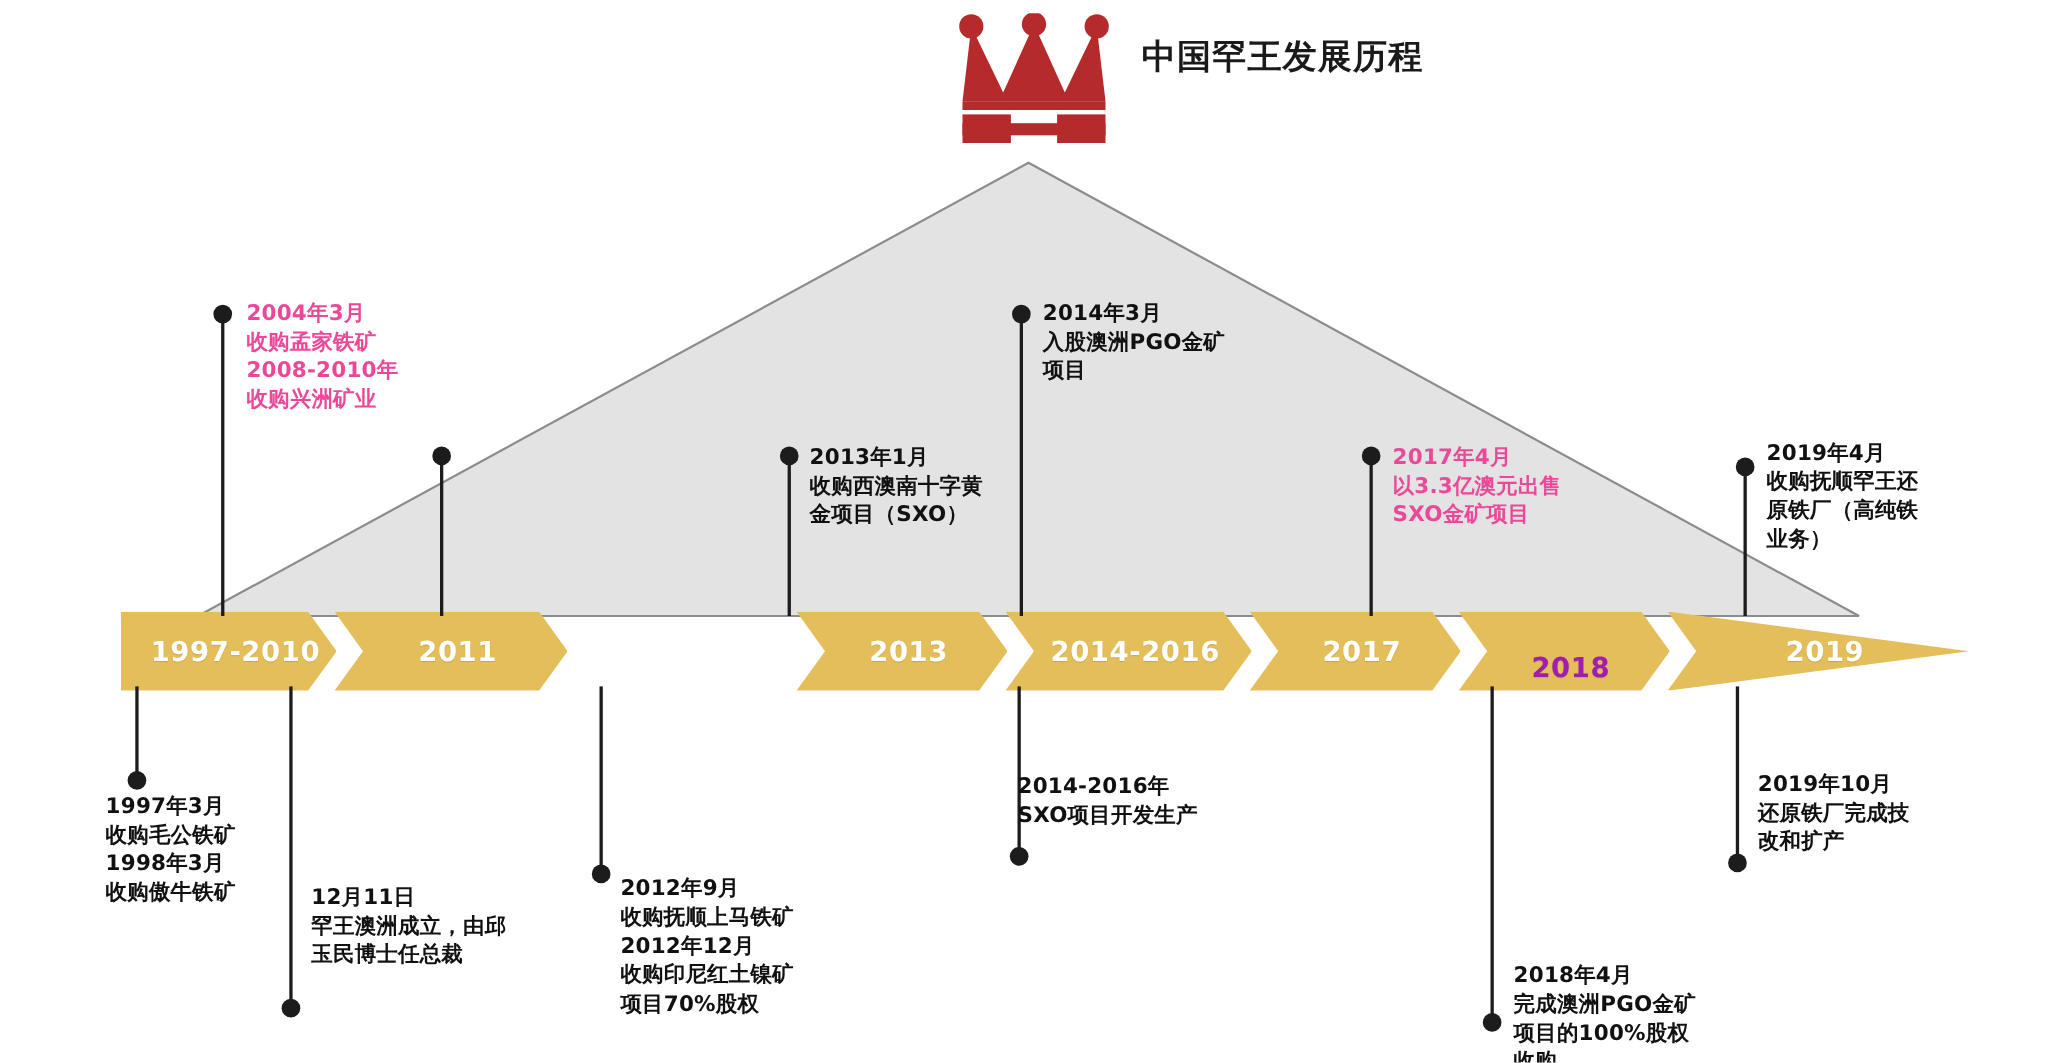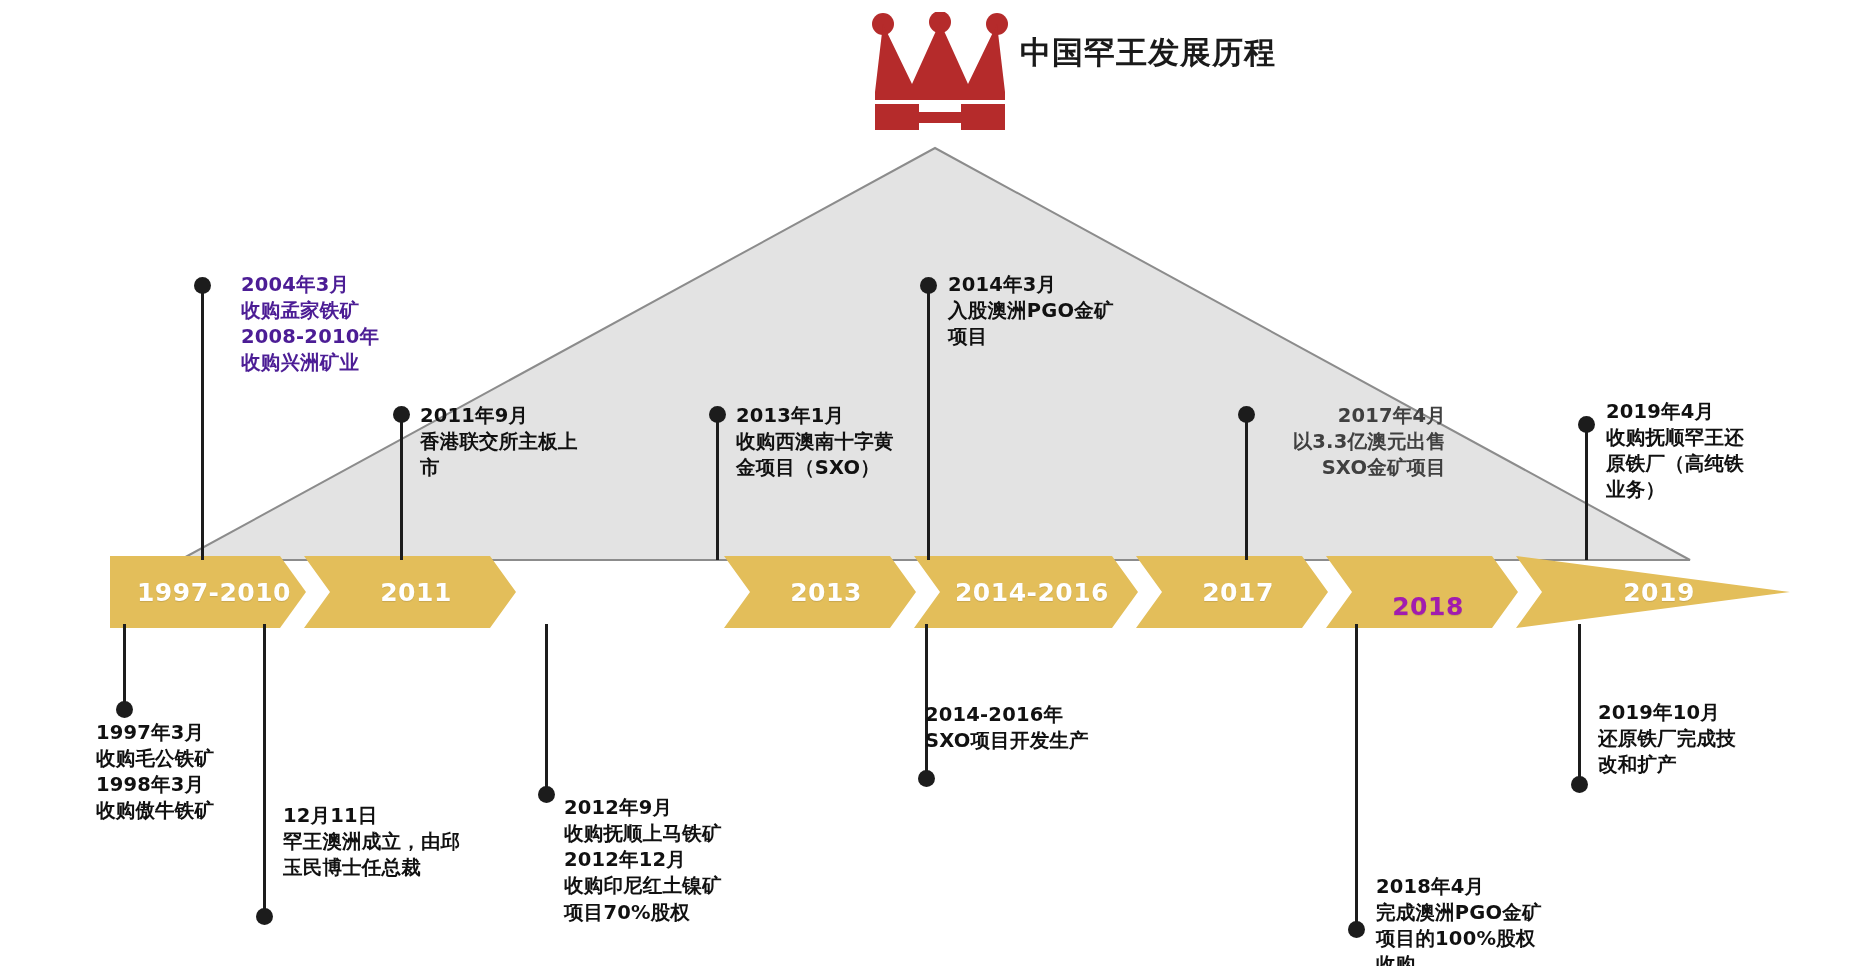--- a/index.html
+++ b/index.html
@@ -6,21 +6,21 @@
   body{
     width:1860px;height:966px;
     background:#ffffff;
     font-family:"DejaVu Sans","Liberation Sans",sans-serif;
     overflow:hidden;
     position:relative;
   }
   #stage{position:absolute;left:0;top:0;width:1860px;height:966px;}
 
   
-  .header{position:absolute;left:860px;top:12px;display:flex;align-items:center;}
+  .header{position:absolute;left:860px;top:12px;display:flex;align-items:center;gap:18px;}
   .crown-wrap{width:160px;height:118px;position:relative;}
   .title{
     font-size:31px;font-weight:700;color:#1a1a1a;letter-spacing:1px;
     white-space:nowrap;line-height:1;padding-bottom:38px;
   }
 
   
   .tri{position:absolute;left:0;top:0;width:1860px;height:966px;pointer-events:none;}
 
   
@@ -93,46 +93,43 @@
     <div class="seg chev" style="left: 1216px; width: 192px; background: rgb(227, 190, 90);">
       <span class="seg-label" style="color: #a21caf; margin-top: 28px;">2018</span>
     </div>
     <div class="seg last" style="left: 1406px; width: 274px; background: rgb(227, 190, 90);">
       <span class="seg-label" style="color: rgb(255, 255, 255);">2019</span>
     </div>
   </div>
 
   <div class="stem" style="left: 201px; top: 285px; height: 275px; background: rgb(28, 28, 28);"></div>
   <div class="dot" style="left: 194px; top: 277px; background: rgb(28, 28, 28);"></div>
-  <div class="note" style="left: 241px; top: 272px; width: 230px; color: #4c1d95;">2004年3月
+  <div class="note" style="left: 224px; top: 272px; width: 230px; color: #ec4899;">2004年3月
 收购孟家铁矿
 2008-2010年
 收购兴洲矿业</div>
 
   <div class="stem" style="left: 400px; top: 418px; height: 142px; background: rgb(28, 28, 28);"></div>
   <div class="dot" style="left: 393px; top: 406px; background: rgb(28, 28, 28);"></div>
-  <div class="note" style="left: 420px; top: 403px; width: 235px; color: rgb(17, 17, 17);">2011年9月
-香港联交所主板上
-市</div>
 
   <div class="stem" style="left: 716px; top: 418px; height: 142px; background: rgb(28, 28, 28);"></div>
   <div class="dot" style="left: 709px; top: 406px; background: rgb(28, 28, 28);"></div>
   <div class="note" style="left: 736px; top: 403px; width: 250px; color: rgb(17, 17, 17);">2013年1月
 收购西澳南十字黄
 金项目（SXO）</div>
 
   <div class="stem" style="left: 927px; top: 290px; height: 270px; background: rgb(28, 28, 28);"></div>
   <div class="dot" style="left: 920px; top: 277px; background: rgb(28, 28, 28);"></div>
   <div class="note" style="left: 948px; top: 272px; width: 250px; color: rgb(17, 17, 17);">2014年3月
 入股澳洲PGO金矿
 项目</div>
 
   <div class="stem" style="left: 1245px; top: 418px; height: 142px; background: rgb(28, 28, 28);"></div>
   <div class="dot" style="left: 1238px; top: 406px; background: rgb(28, 28, 28);"></div>
-  <div class="note" style="left: 1196px; top: 403px; width: 250px; color: #404040; text-align: right;">2017年4月
+  <div class="note" style="left: 1266px; top: 403px; width: 250px; color: #ec4899;">2017年4月
 以3.3亿澳元出售
 SXO金矿项目</div>
 
   <div class="stem" style="left: 1585px; top: 428px; height: 132px; background: rgb(28, 28, 28);"></div>
   <div class="dot" style="left: 1578px; top: 416px; background: rgb(28, 28, 28);"></div>
   <div class="note" style="left: 1606px; top: 399px; width: 215px; color: rgb(17, 17, 17);">2019年4月
 收购抚顺罕王还
 原铁厂（高纯铁
 业务）</div>
 

